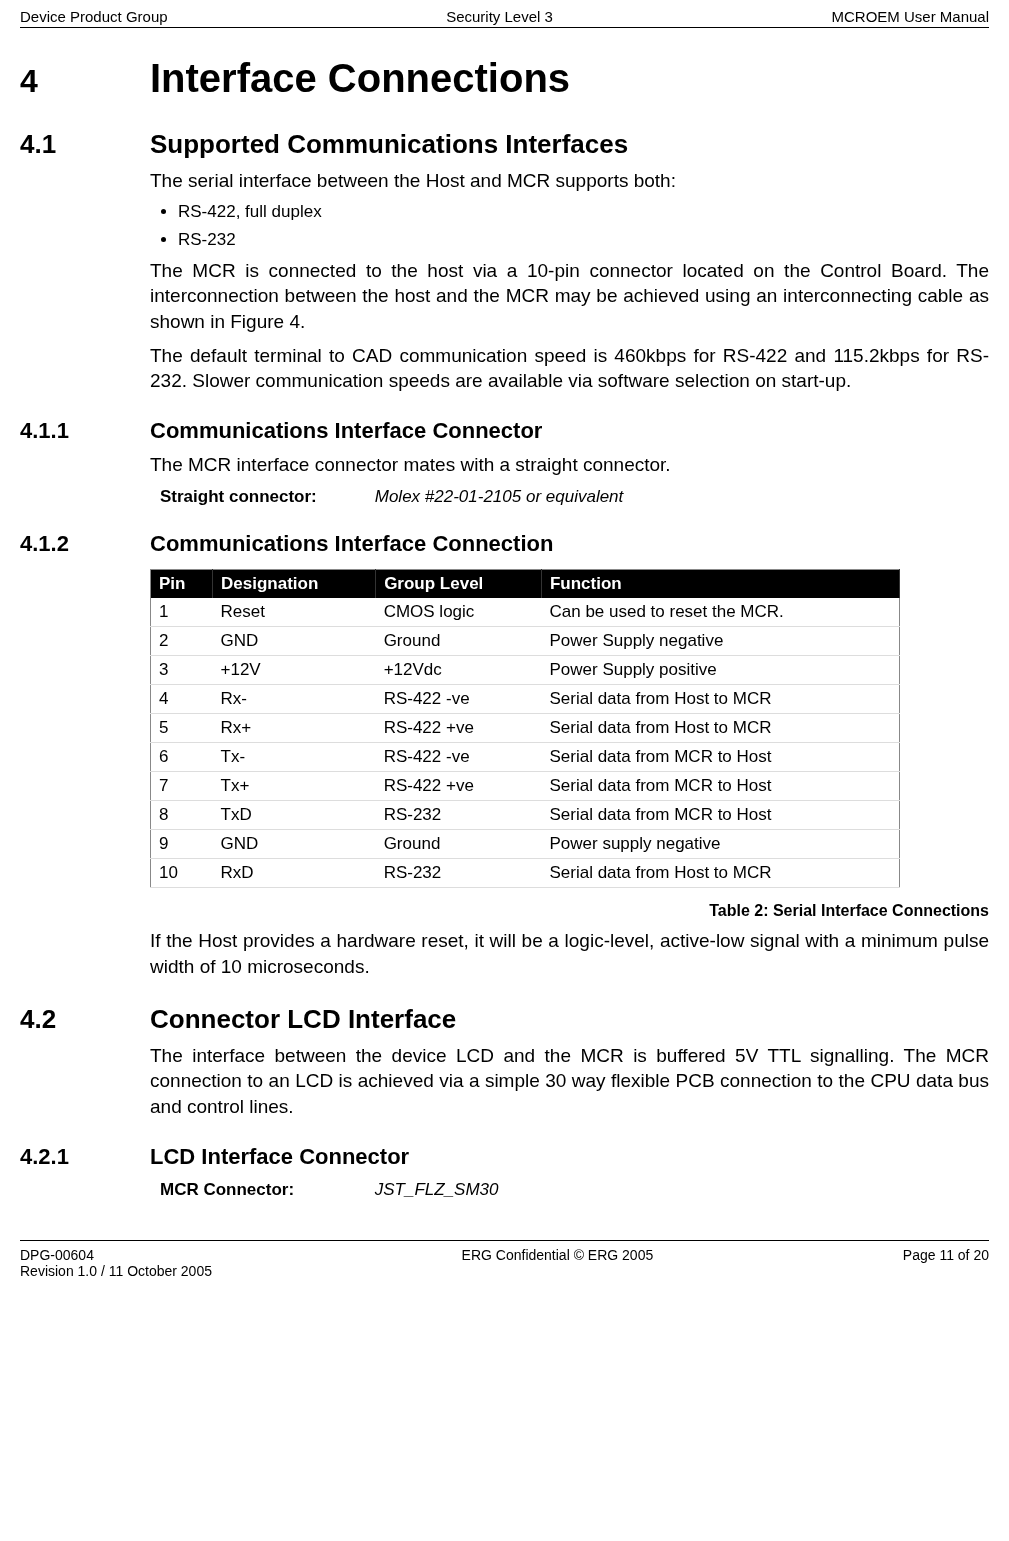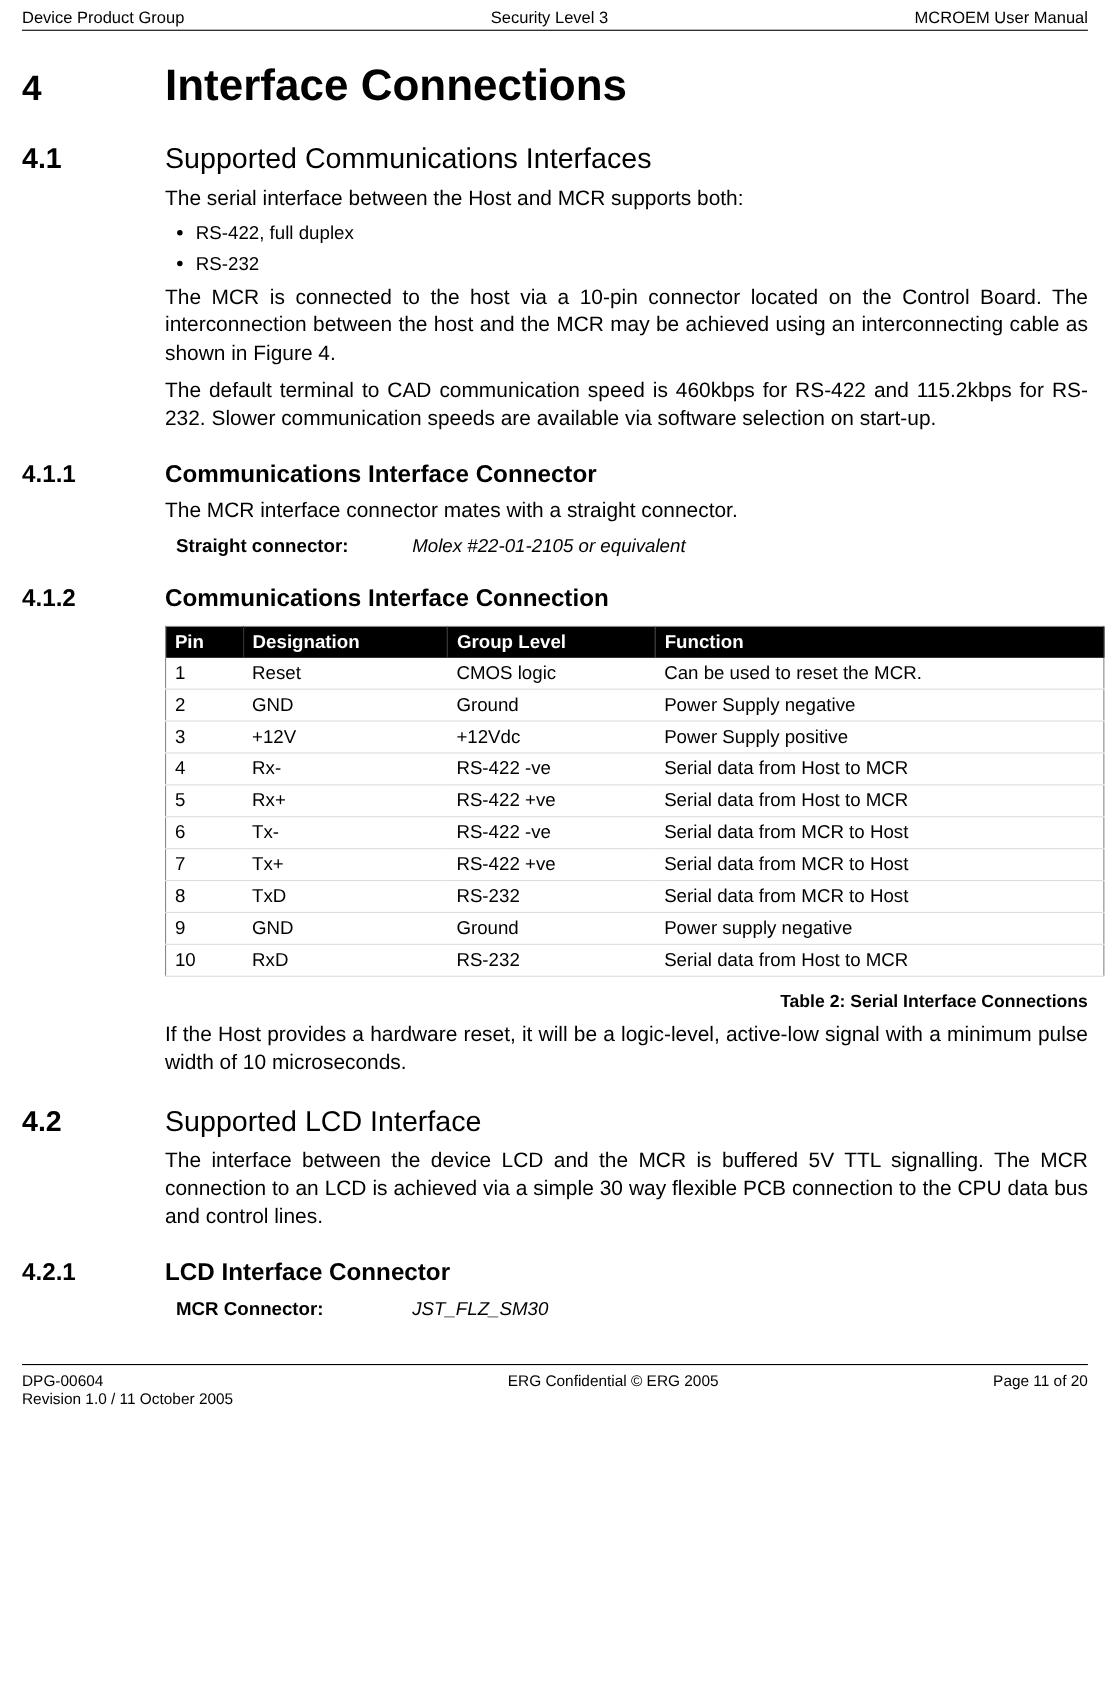--- a/index.html
+++ b/index.html
@@ -40,21 +40,21 @@
     }
     .section-num.h3 {
       font-size: 22px;
     }
     .section-title.h1 {
       font-size: 40px;
       font-weight: bold;
     }
     .section-title.h2 {
       font-size: 26px;
-      font-weight: normal;
+      font-weight: bold;
     }
     .section-title.h3 {
       font-size: 22px;
       font-weight: bold;
     }
     .body-text {
       margin-left: 130px;
       font-size: 19px;
       line-height: 1.35;
       text-align: justify;
@@ -77,21 +77,21 @@
       font-weight: bold;
       display: inline-block;
       width: 210px;
     }
     .spec-value {
       font-style: italic;
     }
     table.pin-table {
       margin-left: 130px;
       border-collapse: collapse;
-      width: 854px;
+      width: 750px;
       margin-top: 12px;
       font-size: 17px;
       border: 1px solid #888;
     }
     table.pin-table th {
       background: #000;
       color: #fff;
       text-align: left;
       padding: 4px 8px;
       font-weight: bold;
@@ -237,21 +237,21 @@
         </tr>
     </tbody>
   </table>
 
   <div class="table-caption">Table 2: Serial Interface Connections</div>
 
   <div class="body-text">If the Host provides a hardware reset, it will be a logic-level, active-low signal with a minimum pulse width of 10 microseconds.</div>
 
   <div class="section" style="margin-top:24px">
     <span class="section-num h2">4.2</span>
-    <span class="section-title h2">Supported LCD Interface</span>
+    <span class="section-title h2">Connector LCD Interface</span>
   </div>
   <div class="body-text">The interface between the device LCD and the MCR is buffered 5V TTL signalling. The MCR connection to an LCD is achieved via a simple 30 way flexible PCB connection to the CPU data bus and control lines.</div>
 
   <div class="section" style="margin-top:24px">
     <span class="section-num h3">4.2.1</span>
     <span class="section-title h3">LCD Interface Connector</span>
   </div>
   <div class="spec-line">
     <span class="spec-label">MCR Connector:</span>
     <span class="spec-value">JST_FLZ_SM30</span>

